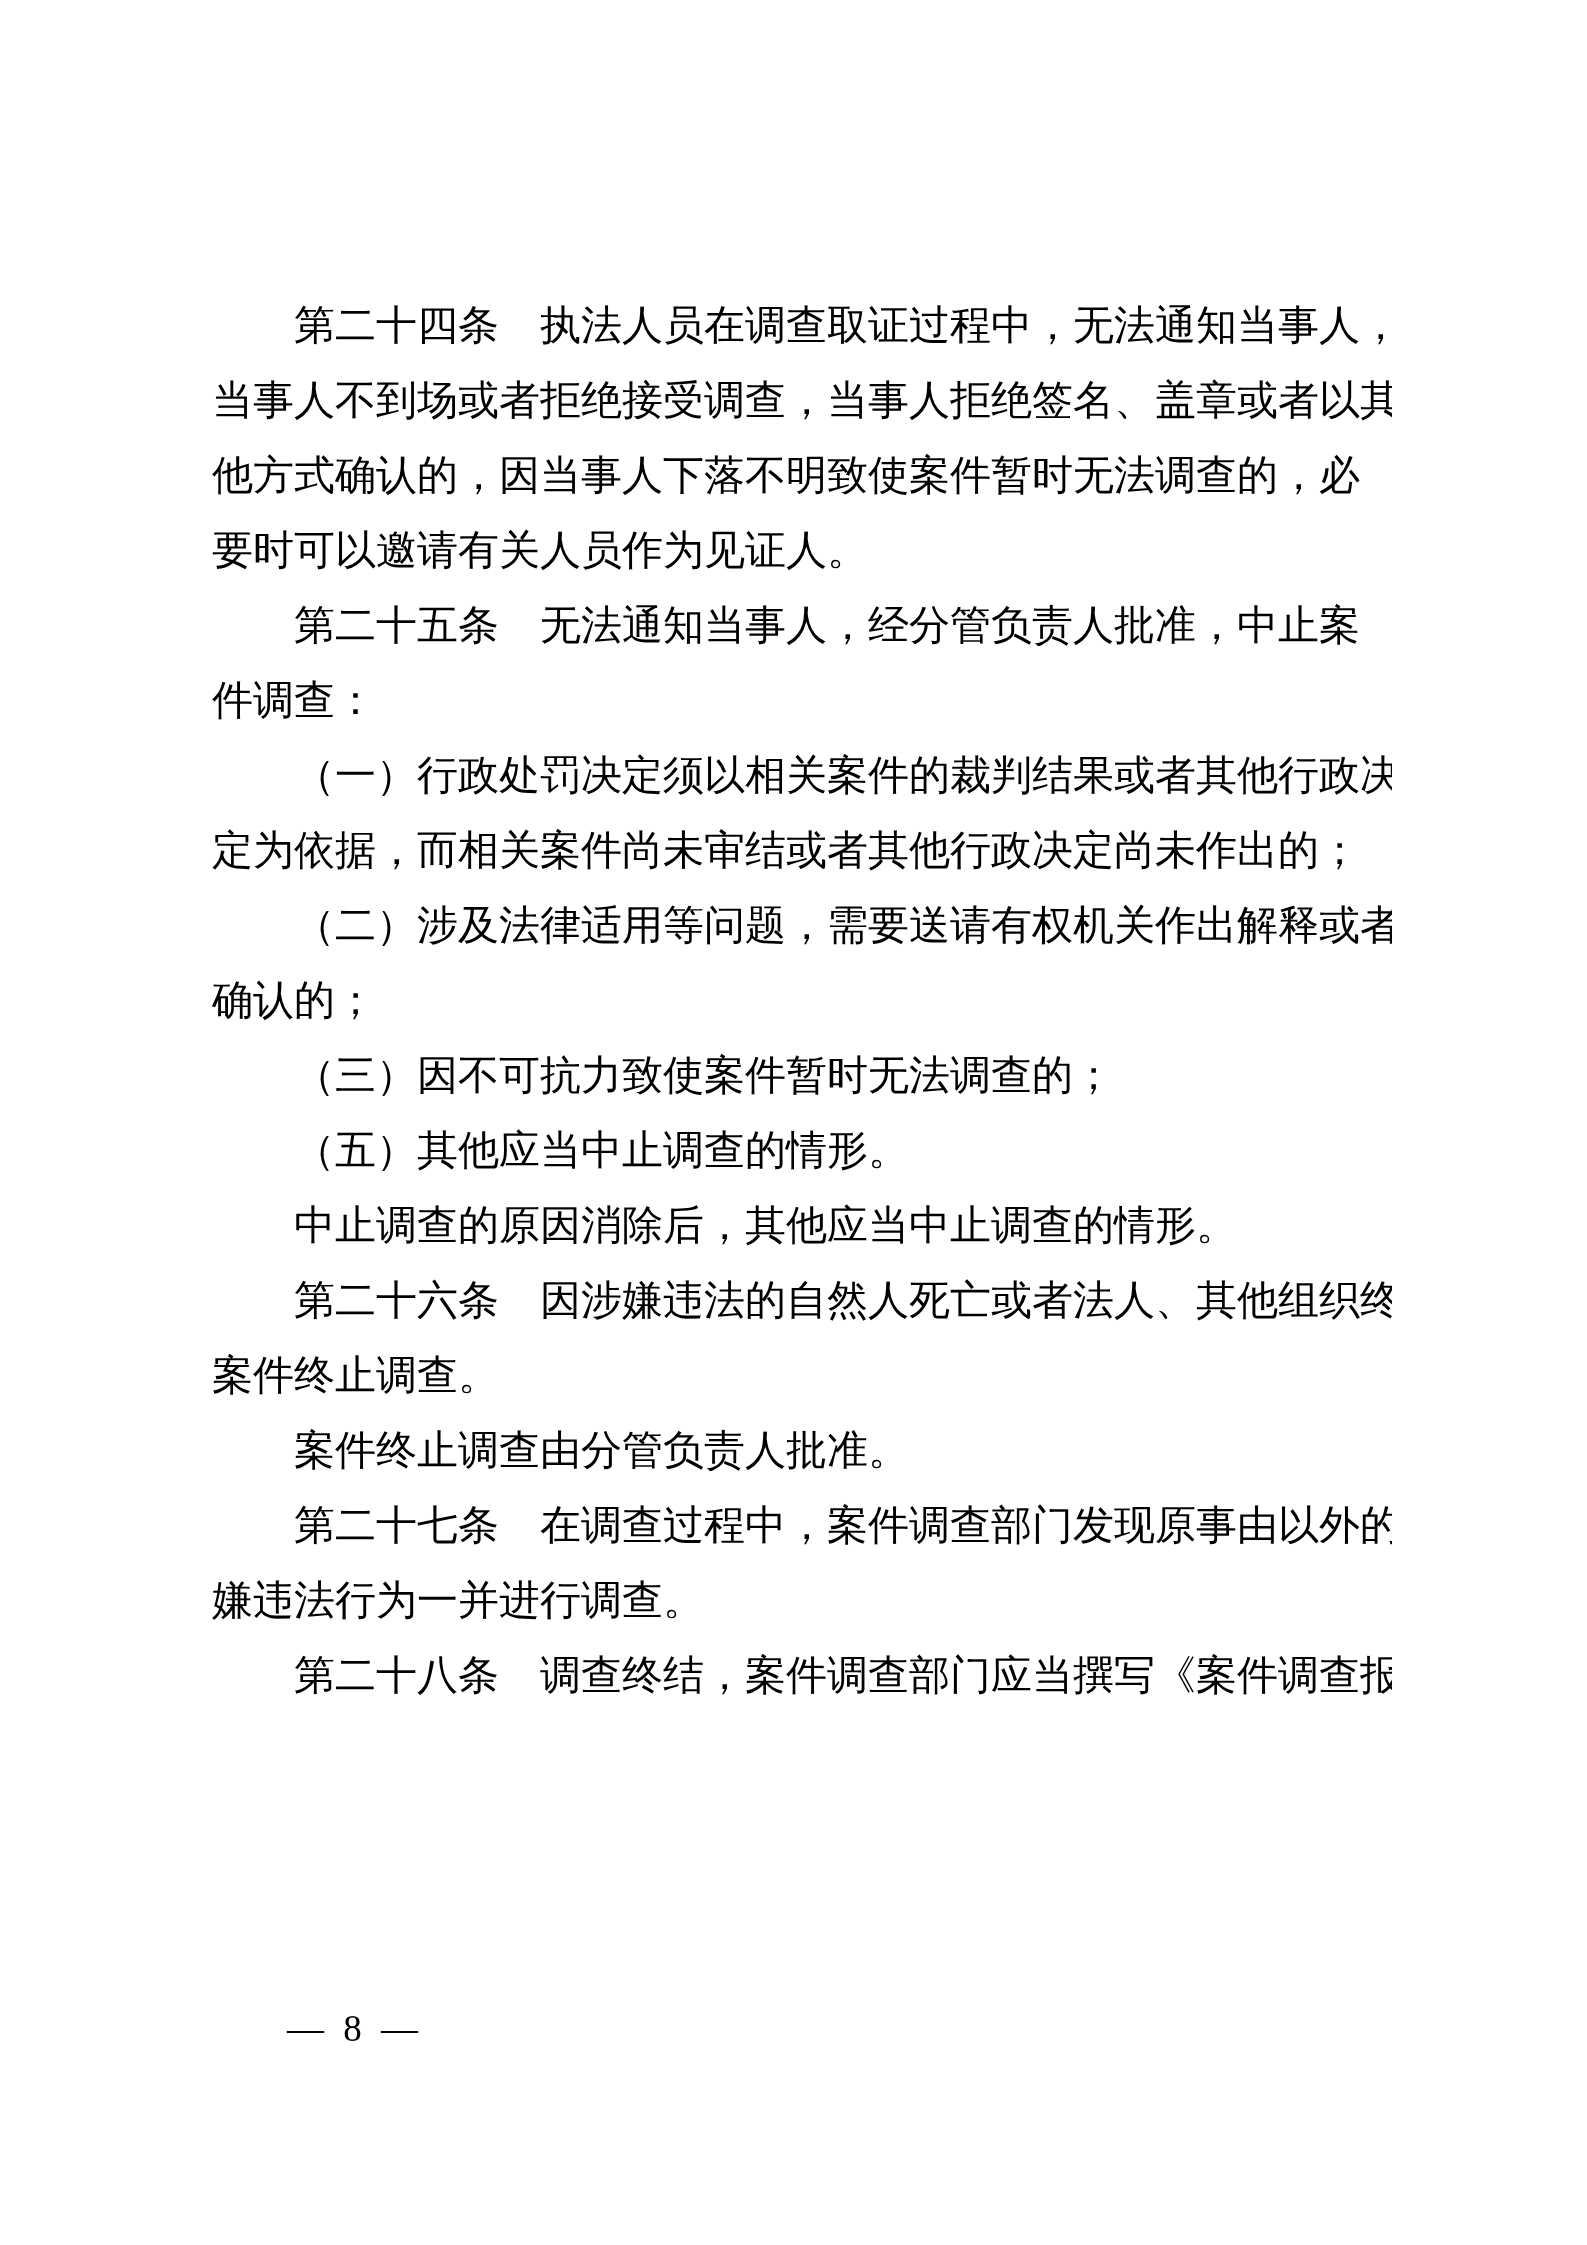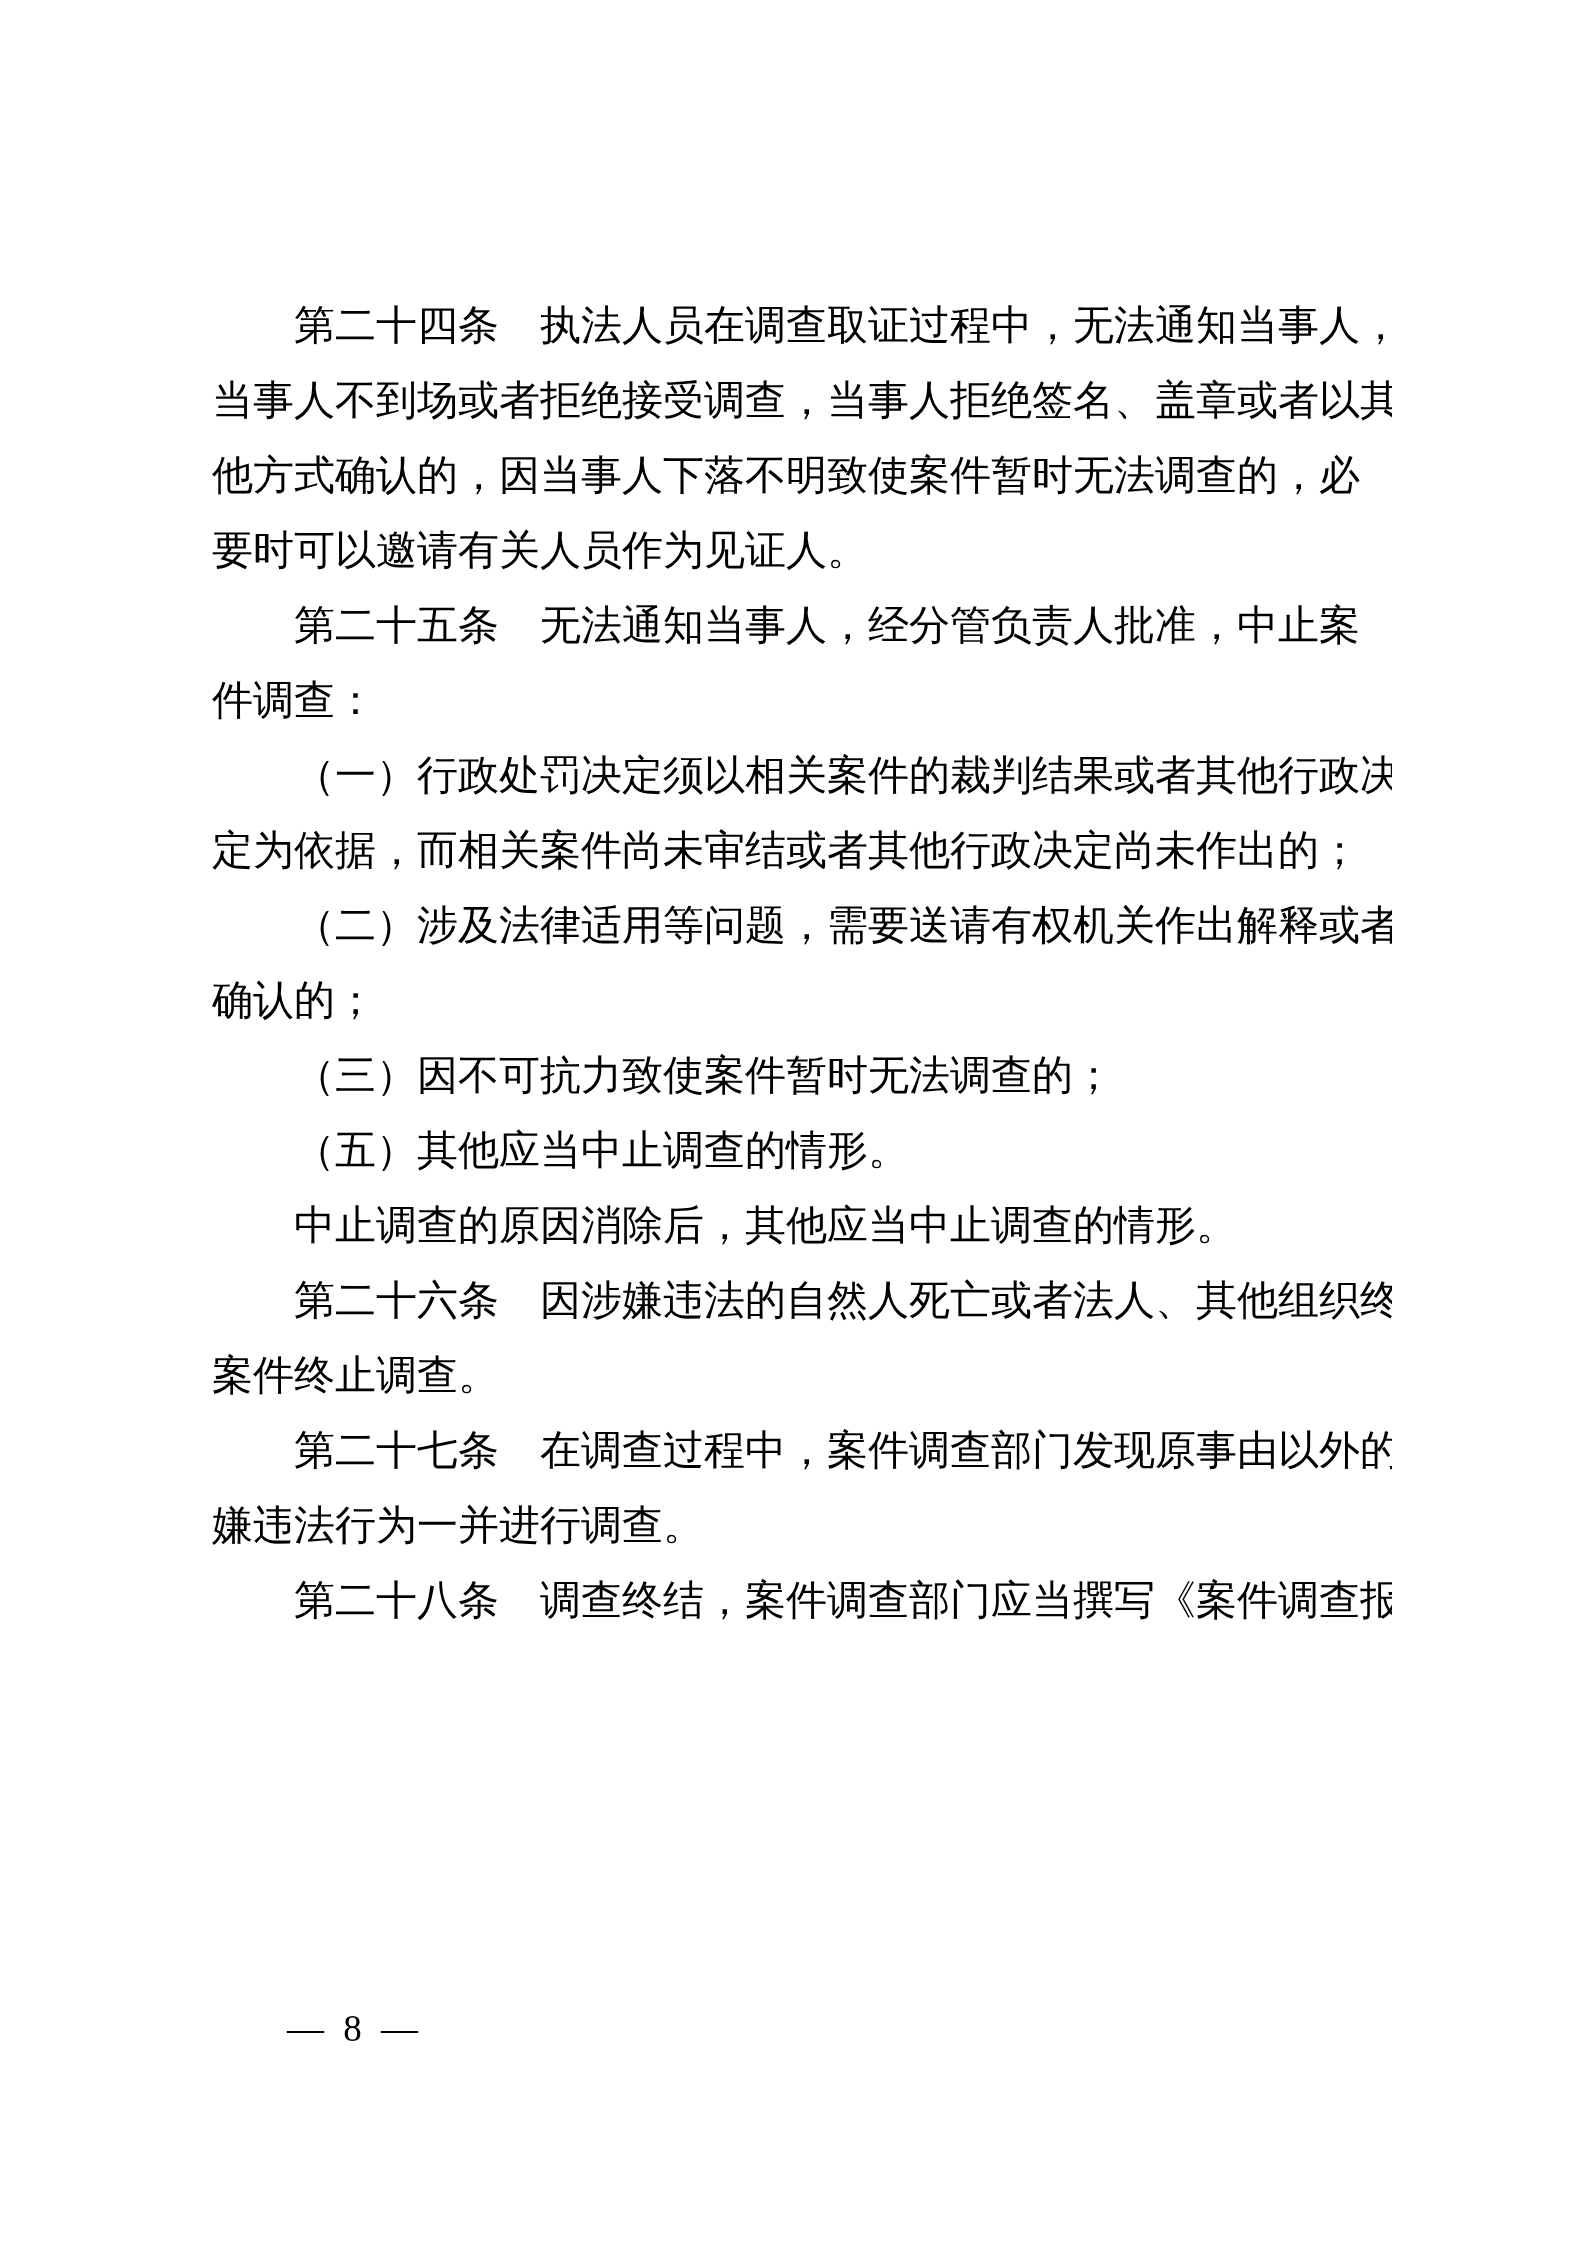--- a/index.html
+++ b/index.html
@@ -57,20 +57,21 @@
       <div class="line">件调查：</div>
       <div class="line indent">（一）行政处罚决定须以相关案件的裁判结果或者其他行政决</div>
       <div class="line">定为依据，而相关案件尚未审结或者其他行政决定尚未作出的；</div>
       <div class="line indent">（二）涉及法律适用等问题，需要送请有权机关作出解释或者</div>
       <div class="line">确认的；</div>
       <div class="line indent">（三）因不可抗力致使案件暂时无法调查的；</div>
       <div class="line indent">（五）其他应当中止调查的情形。</div>
       <div class="line indent">中止调查的原因消除后，其他应当中止调查的情形。</div>
       <div class="line indent">第二十六条　因涉嫌违法的自然人死亡或者法人、其他组织终</div>
       <div class="line">案件终止调查。</div>
+      <div class="line indent">案件终止调查由分管负责人批准。</div>
       <div class="line indent">第二十七条　在调查过程中，案件调查部门发现原事由以外的</div>
       <div class="line">嫌违法行为一并进行调查。</div>
       <div class="line indent">第二十八条　调查终结，案件调查部门应当撰写《案件调查报</div>
     </div>
 
   <div class="footer">
     <span>— 8 —</span>
   </div>
 
 </div>

